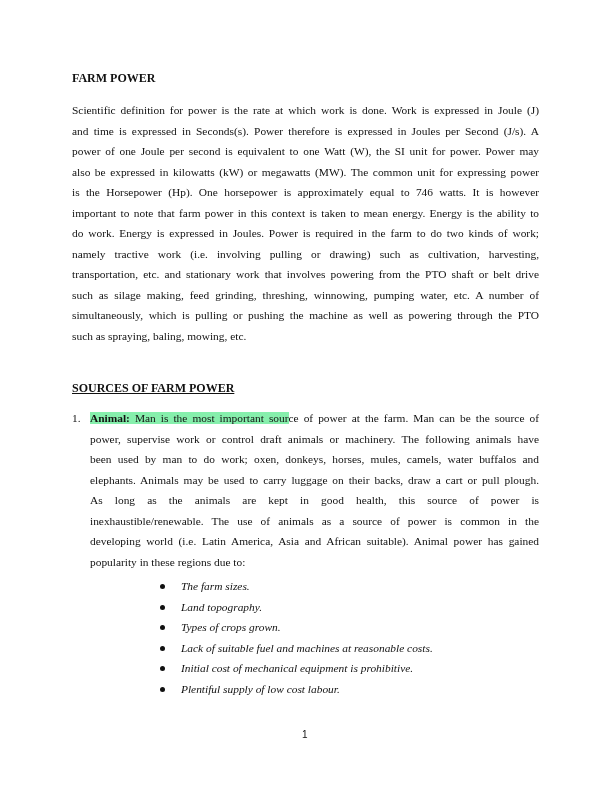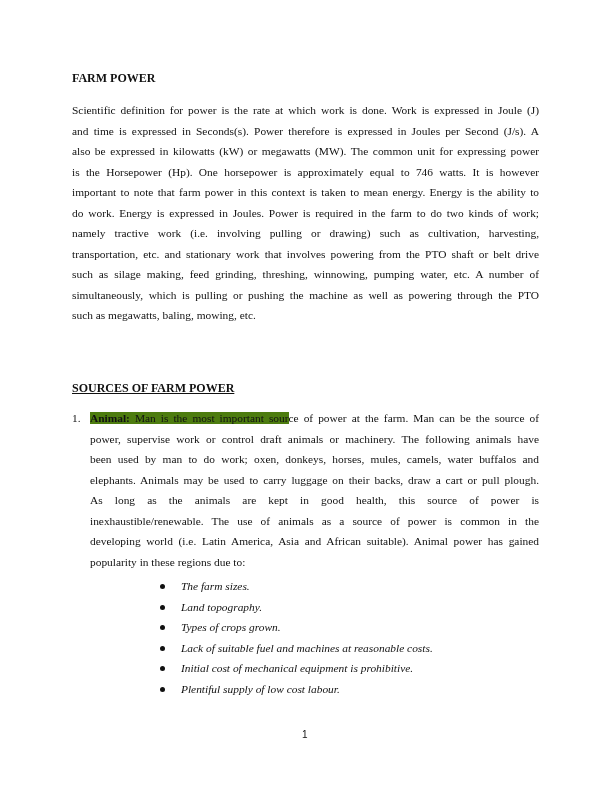--- a/index.html
+++ b/index.html
@@ -8,44 +8,45 @@
   .page { position: absolute; left: 0; top: 0; width: 611px; height: 791px; background: #fff; }
   .title { position: absolute; left: 72px; top: 71px; font-weight: bold; font-size: 12px; letter-spacing: 0; }
   .para { position: absolute; left: 72px; width: 467px; top: 100px; font-size: 11.4px; line-height: 20.5px; text-align: justify; }
   .para .ln { display: block; text-align: justify; text-align-last: justify; height: 20.5px; white-space: nowrap; }
   .para .ln.last { text-align-last: left; }
   .h2 { position: absolute; left: 72px; top: 381px; font-weight: bold; font-size: 12px; text-decoration: underline; text-align: center; }
   .li-num { position: absolute; left: 72px; top: 408px; font-size: 11.4px; line-height: 20.5px; }
   .li-body { position: absolute; left: 90px; top: 408px; width: 449px; font-size: 11.4px; line-height: 20.5px; }
   .li-body .ln { display: block; text-align: justify; text-align-last: justify; height: 20.5px; white-space: nowrap; }
   .li-body .ln.last { text-align-last: left; }
-  .hl { background: #4d7c0f; }
+  .hl { background: #86efac; }
   .bullets { position: absolute; left: 160px; top: 576px; margin: 0; padding: 0; list-style: none; font-size: 11.4px; font-style: italic; }
   .bullets li { height: 20.5px; line-height: 20.5px; position: relative; padding-left: 21px; }
   .bullets li .dot { position: absolute; left: 0; top: 8px; width: 5px; height: 5px; border-radius: 50%; background: #111; }
   .pagenum { position: absolute; left: 302px; top: 729px; font-family: "Liberation Sans", sans-serif; font-size: 10px; }
 </style>
 </head>
 <body>
 
 <div class="page">
   <div class="title">FARM POWER</div>
 
   <div class="para">
     <span class="ln">Scientific definition for power is the rate at which work is done. Work is expressed in Joule (J)</span>
     <span class="ln">and time is expressed in Seconds(s). Power therefore is expressed in Joules per Second (J/s). A</span>
+    <span class="ln">power of one Joule per second is equivalent to one Watt (W), the SI unit for power. Power may</span>
     <span class="ln">also be expressed in kilowatts (kW) or megawatts (MW). The common unit for expressing power</span>
     <span class="ln">is the Horsepower (Hp). One horsepower is approximately equal to 746 watts. It is however</span>
     <span class="ln">important to note that farm power in this context is taken to mean energy. Energy is the ability to</span>
     <span class="ln">do work. Energy is expressed in Joules. Power is required in the farm to do two kinds of work;</span>
     <span class="ln">namely tractive work (i.e. involving pulling or drawing) such as cultivation, harvesting,</span>
     <span class="ln">transportation, etc. and stationary work that involves powering from the PTO shaft or belt drive</span>
     <span class="ln">such as silage making, feed grinding, threshing, winnowing, pumping water, etc. A number of</span>
     <span class="ln">simultaneously, which is pulling or pushing the machine as well as powering through the PTO</span>
-    <span class="ln last">such as megawatts, baling, mowing, etc.</span>
+    <span class="ln last">such as spraying, baling, mowing, etc.</span>
   </div>
 
   <div class="h2">SOURCES OF FARM POWER</div>
 
   <div class="li-num">1.</div>
   <div class="li-body">
     <span class="ln"><span class="hl"><b>Animal:</b><span> Man is the most important sour</span></span><span>ce of power at the farm. Man can be the source of</span></span>
     <span class="ln">power, supervise work or control draft animals or machinery. The following animals have</span>
     <span class="ln">been used by man to do work; oxen, donkeys, horses, mules, camels, water buffalos and</span>
     <span class="ln">elephants.  Animals may be used to carry luggage on their backs, draw a cart or pull plough.</span>

